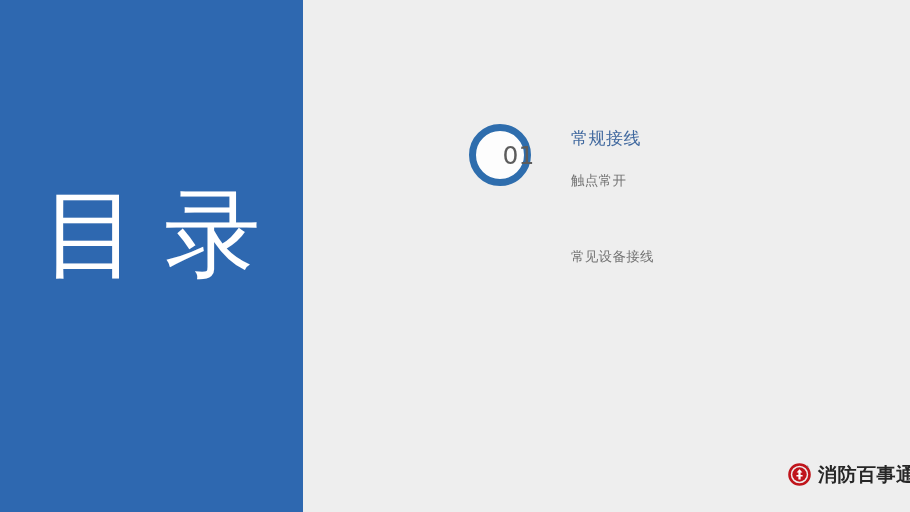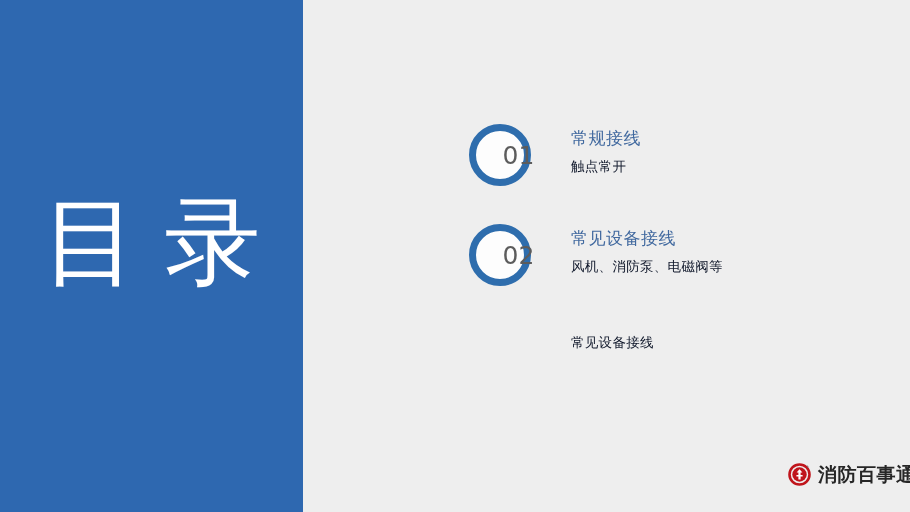--- a/index.html
+++ b/index.html
@@ -34,21 +34,21 @@
     left: 0;
     top: 186px;
     width: 303px;
     text-align: center;
     color: #ffffff;
     font-size: 96px;
     line-height: 112px;
     font-weight: 400;
     letter-spacing: 26px;
     text-indent: 26px;
-    font-family: Liberation Sans, sans-serif;
+    font-family: Liberation Mono, monospace;
     white-space: nowrap;
   }
 
   
   #agenda {
     position: absolute;
     left: 469px;
     top: 124px;
     width: 420px;
   }
@@ -93,24 +93,24 @@
   .item-heading {
     color: #41699f;
     font-size: 17px;
     line-height: 24px;
     font-weight: 400;
     letter-spacing: 0.5px;
     white-space: nowrap;
     font-family: Liberation Serif, serif;
   }
   .item-sub {
-    color: #0f172a;
+    color: #737373;
     font-size: 13.5px;
     line-height: 20px;
-    margin-top: 6px;
+    margin-top: 20px;
     font-weight: 400;
     letter-spacing: 0.3px;
     white-space: nowrap;
   }
 
   
   #logo {
     position: absolute;
     left: 788px;
     top: 462px;
@@ -147,29 +147,20 @@
     <div class="agenda-item">
       <div class="num-circle">
         <span class="num-text">01</span>
       </div>
       <div class="item-text">
         <div class="item-heading">常规接线</div>
         <div class="item-sub">触点常开</div>
       </div>
     </div>
 
-    <div class="agenda-item">
-      <div class="num-circle">
-        <span class="num-text">02</span>
-      </div>
-      <div class="item-text">
-        <div class="item-heading">常见设备接线</div>
-        <div class="item-sub">风机、消防泵、电磁阀等</div>
-      </div>
-    </div>
 
     <div class="agenda-item">
       <div class="item-text">
         <div class="item-sub">常见设备接线</div>
       </div>
     </div>
 
   </div>
 
   <div id="logo">

